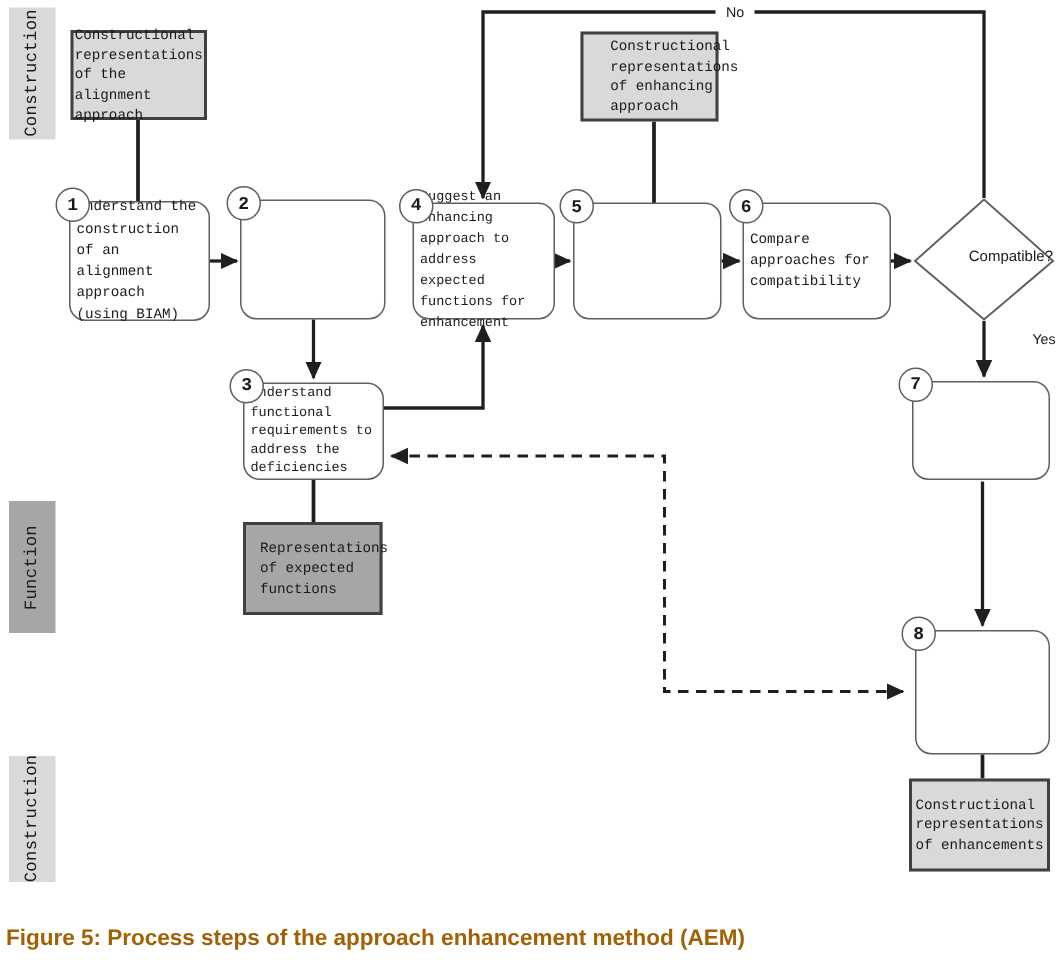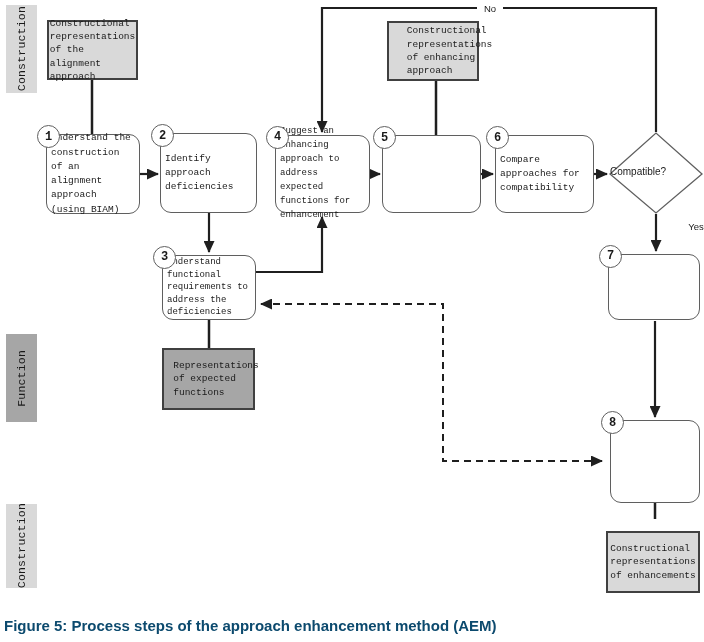--- a/index.html
+++ b/index.html
@@ -36,24 +36,24 @@
   .badge{
     position:absolute;left:-10px;top:-10px;width:23px;height:23px;border-radius:50%;
     background:var(--step_fill);border:1.4px solid var(--step_border);
     display:flex;align-items:center;justify-content:center;
     font-size:12px;font-weight:bold;z-index:3;box-sizing:border-box;
   }
   .wire-label{
     position:absolute;z-index:2;background:var(--canvas_bg);font-size:9.5px;
     display:flex;align-items:center;justify-content:center;
   }
-  .decision-label{position:absolute;z-index:2;font-size:10px;text-align:left;}
+  .decision-label{position:absolute;z-index:2;font-size:10px;text-align:right;}
   .caption{
     position:absolute;left:4px;top:617px;z-index:2;
-    font-size:15px;font-weight:bold;color:#0c4a6e;text-align:center;
+    font-size:15px;font-weight:bold;color:#a16207;text-align:center;
   }
 </style>
 </head>
 <body>
 
 <div class="canvas">
 
   <svg class="wires" width="704" height="642" viewBox="0 0 704 642">
     <defs>
       <marker id="ah" markerUnits="userSpaceOnUse" markerWidth="13" markerHeight="11" refX="11" refY="5.5" orient="auto-start-reverse">
@@ -93,31 +93,30 @@
 
   <div class="node artifact" style="left:47px;top:20px;width:91px;height:60px;">
     <span>Constructional representations of the alignment approach</span>
   </div>
   <div class="node artifact" style="left:387px;top:21px;width:92px;height:60px;padding-left:36px;">
     <span>Constructional representations of enhancing approach</span>
   </div>
   <div class="node artifact dark" style="left:162px;top:348px;width:93px;height:62px;">
     <span>Representations of expected functions</span>
   </div>
-  <div class="node artifact" style="left:606px;top:531px;width:94px;height:62px;">
+  <div class="node artifact" style="left:606px;top:519px;width:94px;height:62px;">
     <span>Constructional representations of enhancements</span>
   </div>
 
   <div class="node step" style="left:46px;top:134px;width:94px;height:80px;">
     <span class="badge">1</span>
     <span>Understand the construction of an alignment approach (using BIAM)</span>
   </div>
   <div class="node step" style="left:160px;top:133px;width:97px;height:80px;">
     <span class="badge">2</span>
-    <span>Identify approach deficiencies</span>
   </div>
   <div class="node step" style="left:162px;top:255px;width:94px;height:65px;font-size:9px;line-height:1.38;">
     <span class="badge">3</span>
     <span>Understand functional requirements to address the deficiencies</span>
   </div>
   <div class="node step" style="left:275px;top:135px;width:95px;height:78px;font-size:9px;line-height:1.55;">
     <span class="badge">4</span>
     <span>Suggest an enhancing approach to address expected functions for enhancement</span>
   </div>
   <div class="node step" style="left:382px;top:135px;width:99px;height:78px;">

